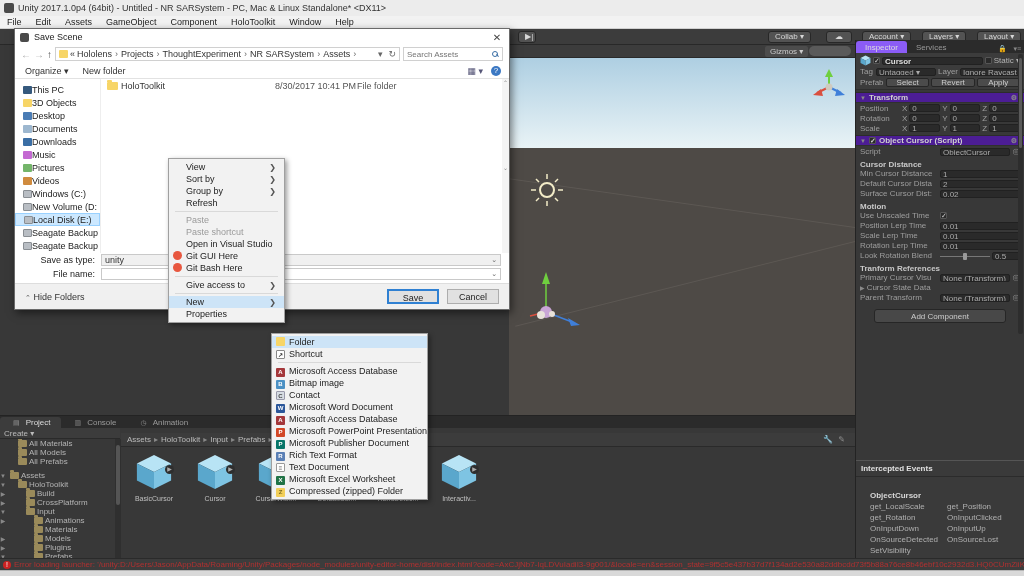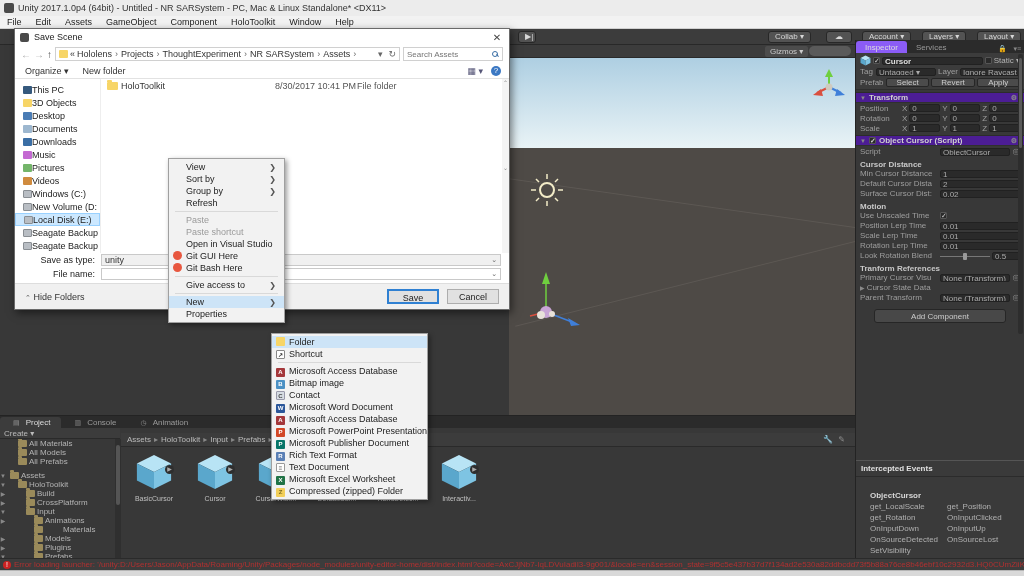--- a/index.html
+++ b/index.html
@@ -516,21 +516,21 @@
         <div class="titem">
           <span class="arr">▶</span>
           <span style="display:flex; align-items:center; gap:2px;" class="ind3">
             <span class="fold-ic"></span>
             <span>Animations</span>
           </span>
         </div>
 
         <div class="titem">
           <span class="arr"></span>
-          <span style="display:flex; align-items:center; gap:20px;" class="ind3">
+          <span style="display:flex; align-items:center; gap:2px;" class="ind3">
             <span class="fold-ic"></span>
             <span>Materials</span>
           </span>
         </div>
 
         <div class="titem">
           <span class="arr">▶</span>
           <span style="display:flex; align-items:center; gap:2px;" class="ind3">
             <span class="fold-ic"></span>
             <span>Models</span>

